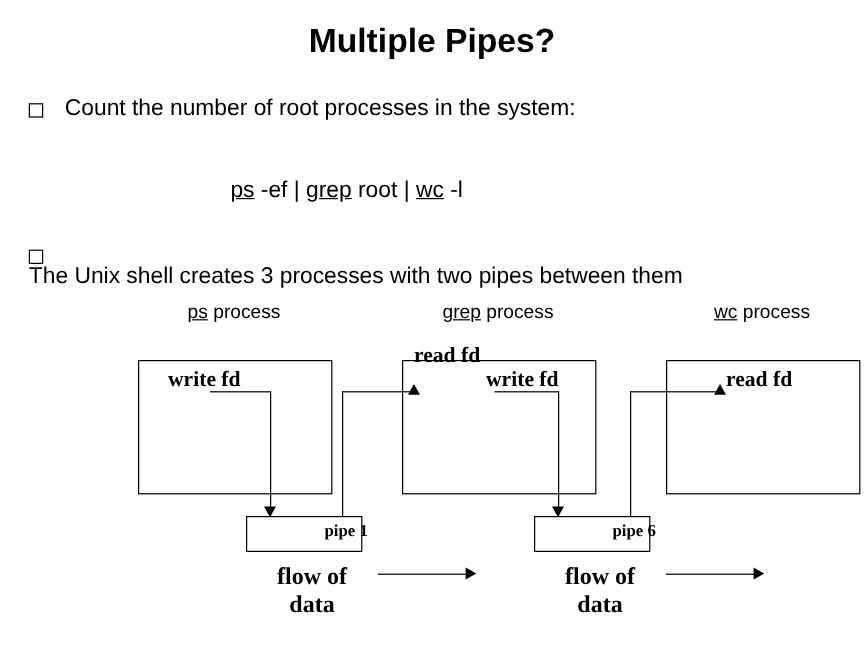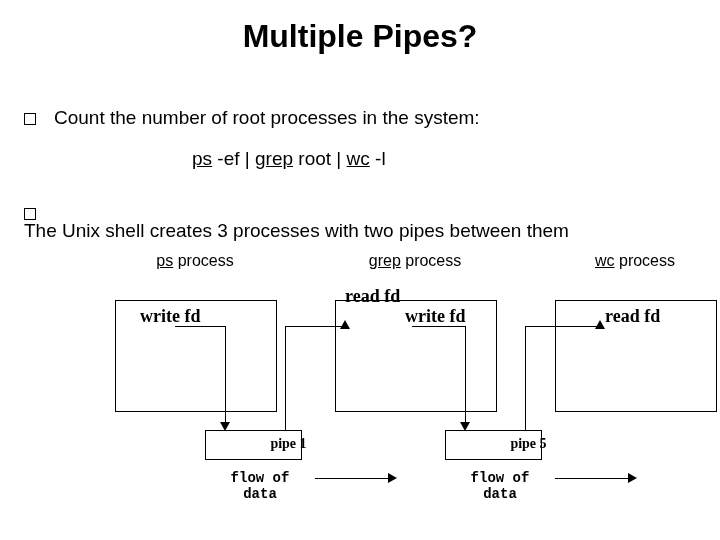--- a/index.html
+++ b/index.html
@@ -15,21 +15,21 @@
     position: relative;
     width: 720px;
     height: 540px;
   }
   .title {
     position: absolute;
     top: 18px;
     left: 0;
     width: 720px;
     text-align: center;
-    font-size: 32px;
+    font-size: 28px;
     font-weight: bold;
   }
   .bullet {
     position: absolute;
     left: 24px;
     font-size: 19px;
     display: flex;
     align-items: flex-start;
   }
   .bullet .sq {
@@ -72,22 +72,22 @@
   .pipelabel {
     position: absolute;
     font-family: Georgia, 'Times New Roman', serif;
     font-size: 14px;
     font-weight: bold;
     text-align: center;
     margin-left: 36px;
   }
   .flow {
     position: absolute;
-    font-family: Liberation Mono, monospace;
-    font-size: 14px;
+    font-family: Liberation Serif, serif;
+    font-size: 20px;
     font-weight: bold;
     text-align: center;
   }
   
   .hline { position: absolute; height: 0; border-top: 1px solid #000; }
   .vline { position: absolute; width: 0; border-left: 1px solid #000; }
   
   .arrow-right {
     position: absolute;
     width: 0; height: 0;
@@ -110,21 +110,21 @@
     border-top: 9px solid #000;
   }
 </style>
 </head>
 <body>
 
 <div class="slide">
 
   <div class="title">Multiple Pipes?</div>
 
-  <div class="bullet" style="top:107px;justify-content:space-between;">
+  <div class="bullet" style="top:80px;justify-content:space-between;">
     <span class="sq"></span>
     <span>Count the number of root processes in the system:</span>
   </div>
 
   <div class="cmd">
     <span class="u">ps</span><span> -ef</span><span>   |   </span><span class="u">grep</span><span> root</span><span>   |   </span><span class="u">wc</span><span> -l</span>
   </div>
 
   <div class="bullet" style="top:202px;flex-direction:column;">
     <span class="sq"></span>
@@ -148,21 +148,21 @@
   <div class="fd" style="left:345px; top:286px;">read fd</div>
   <div class="fd" style="left:405px; top:306px;">write fd</div>
 
   <div class="box" style="left:555px; top:300px; width:160px; height:110px;"></div>
   <div class="fd" style="left:605px; top:306px;">read fd</div>
 
   <div class="box" style="left:205px; top:430px; width:95px; height:28px;"></div>
   <div class="pipelabel" style="left:205px; top:436px; width:95px;">pipe 1</div>
 
   <div class="box" style="left:445px; top:430px; width:95px; height:28px;"></div>
-  <div class="pipelabel" style="left:445px; top:436px; width:95px;">pipe 5</div>
+  <div class="pipelabel" style="left:445px; top:436px; width:95px;">pipe 6</div>
 
   <div class="hline" style="left:175px; top:326px; width:50px;"></div>
   <div class="vline" style="left:225px; top:326px; height:98px;"></div>
   <div class="arrow-down" style="left:220px; top:422px;"></div>
 
   <div class="vline" style="left:285px; top:326px; height:104px;"></div>
   <div class="hline" style="left:285px; top:326px; width:57px;"></div>
   <div class="arrow-up" style="left:340px; top:320px;"></div>
 
   <div class="hline" style="left:412px; top:326px; width:53px;"></div>

